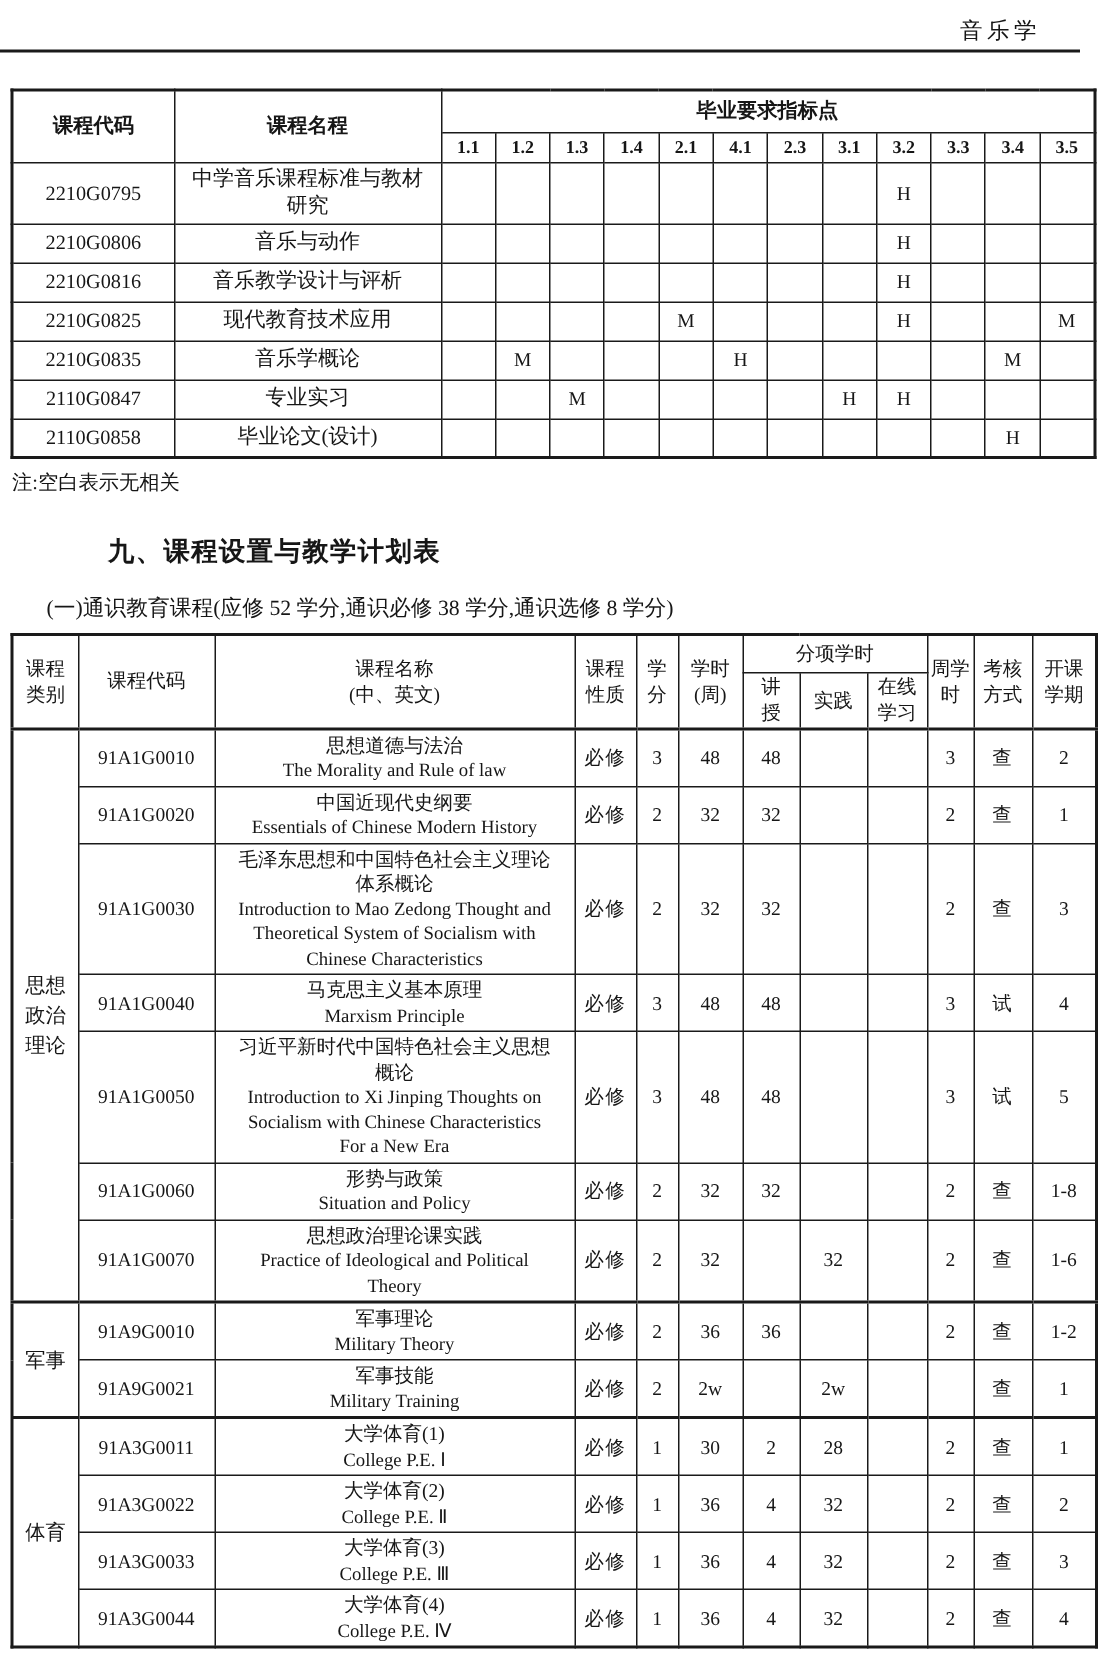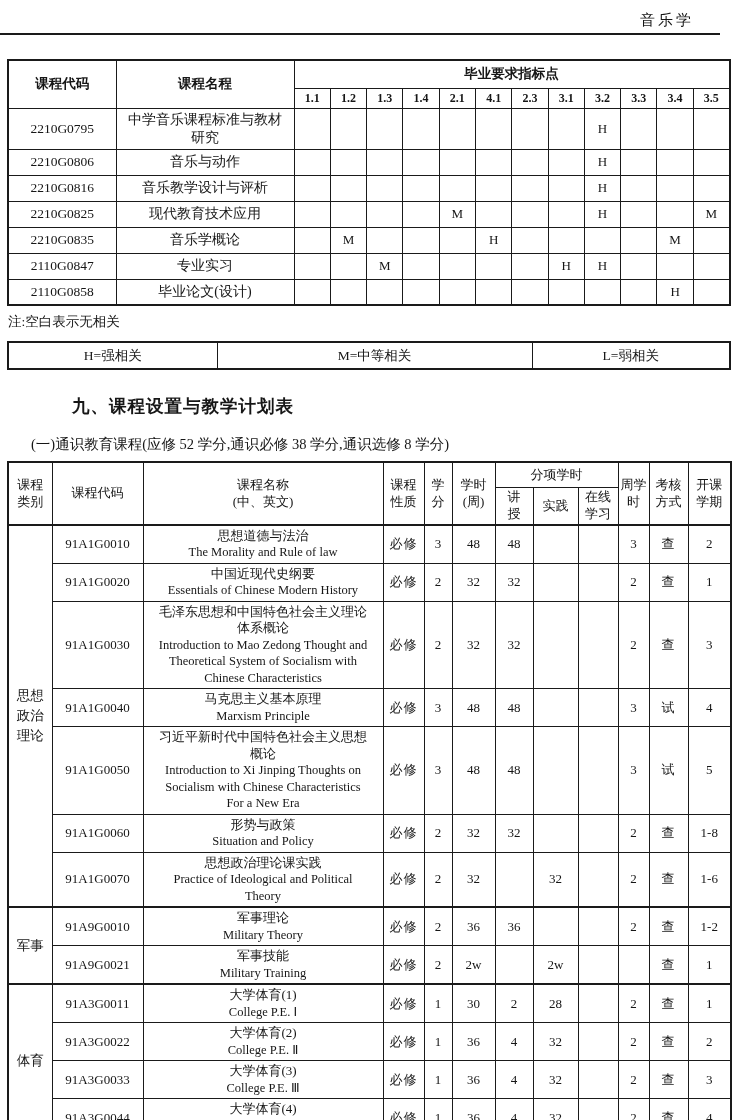--- a/index.html
+++ b/index.html
@@ -207,34 +207,20 @@
           <td class="m-mark"></td>
           <td class="m-mark"></td>
           <td class="m-mark">H</td>
           <td class="m-mark"></td>
         </tr>
       </tbody>
   </table>
 
   <div class="note">注:空白表示无相关</div>
 
-  <table class="legend">
-    <colgroup>
-        <col style="width:209px">
-        <col style="width:315px">
-        <col style="width:198px">
-      </colgroup>
-    <tbody>
-      <tr>
-        <td>H=强相关</td>
-        <td>M=中等相关</td>
-        <td>L=弱相关</td>
-      </tr>
-    </tbody>
-  </table>
 
   <div class="section-title">九、课程设置与教学计划表</div>
   <div class="section-sub">(一)通识教育课程(应修 52 学分,通识必修 38 学分,通识选修 8 学分)</div>
 
   <table class="plan">
     <colgroup>
       <col style="width:44px">
         <col style="width:91px">
         <col style="width:240px">
       <col style="width:41px">

